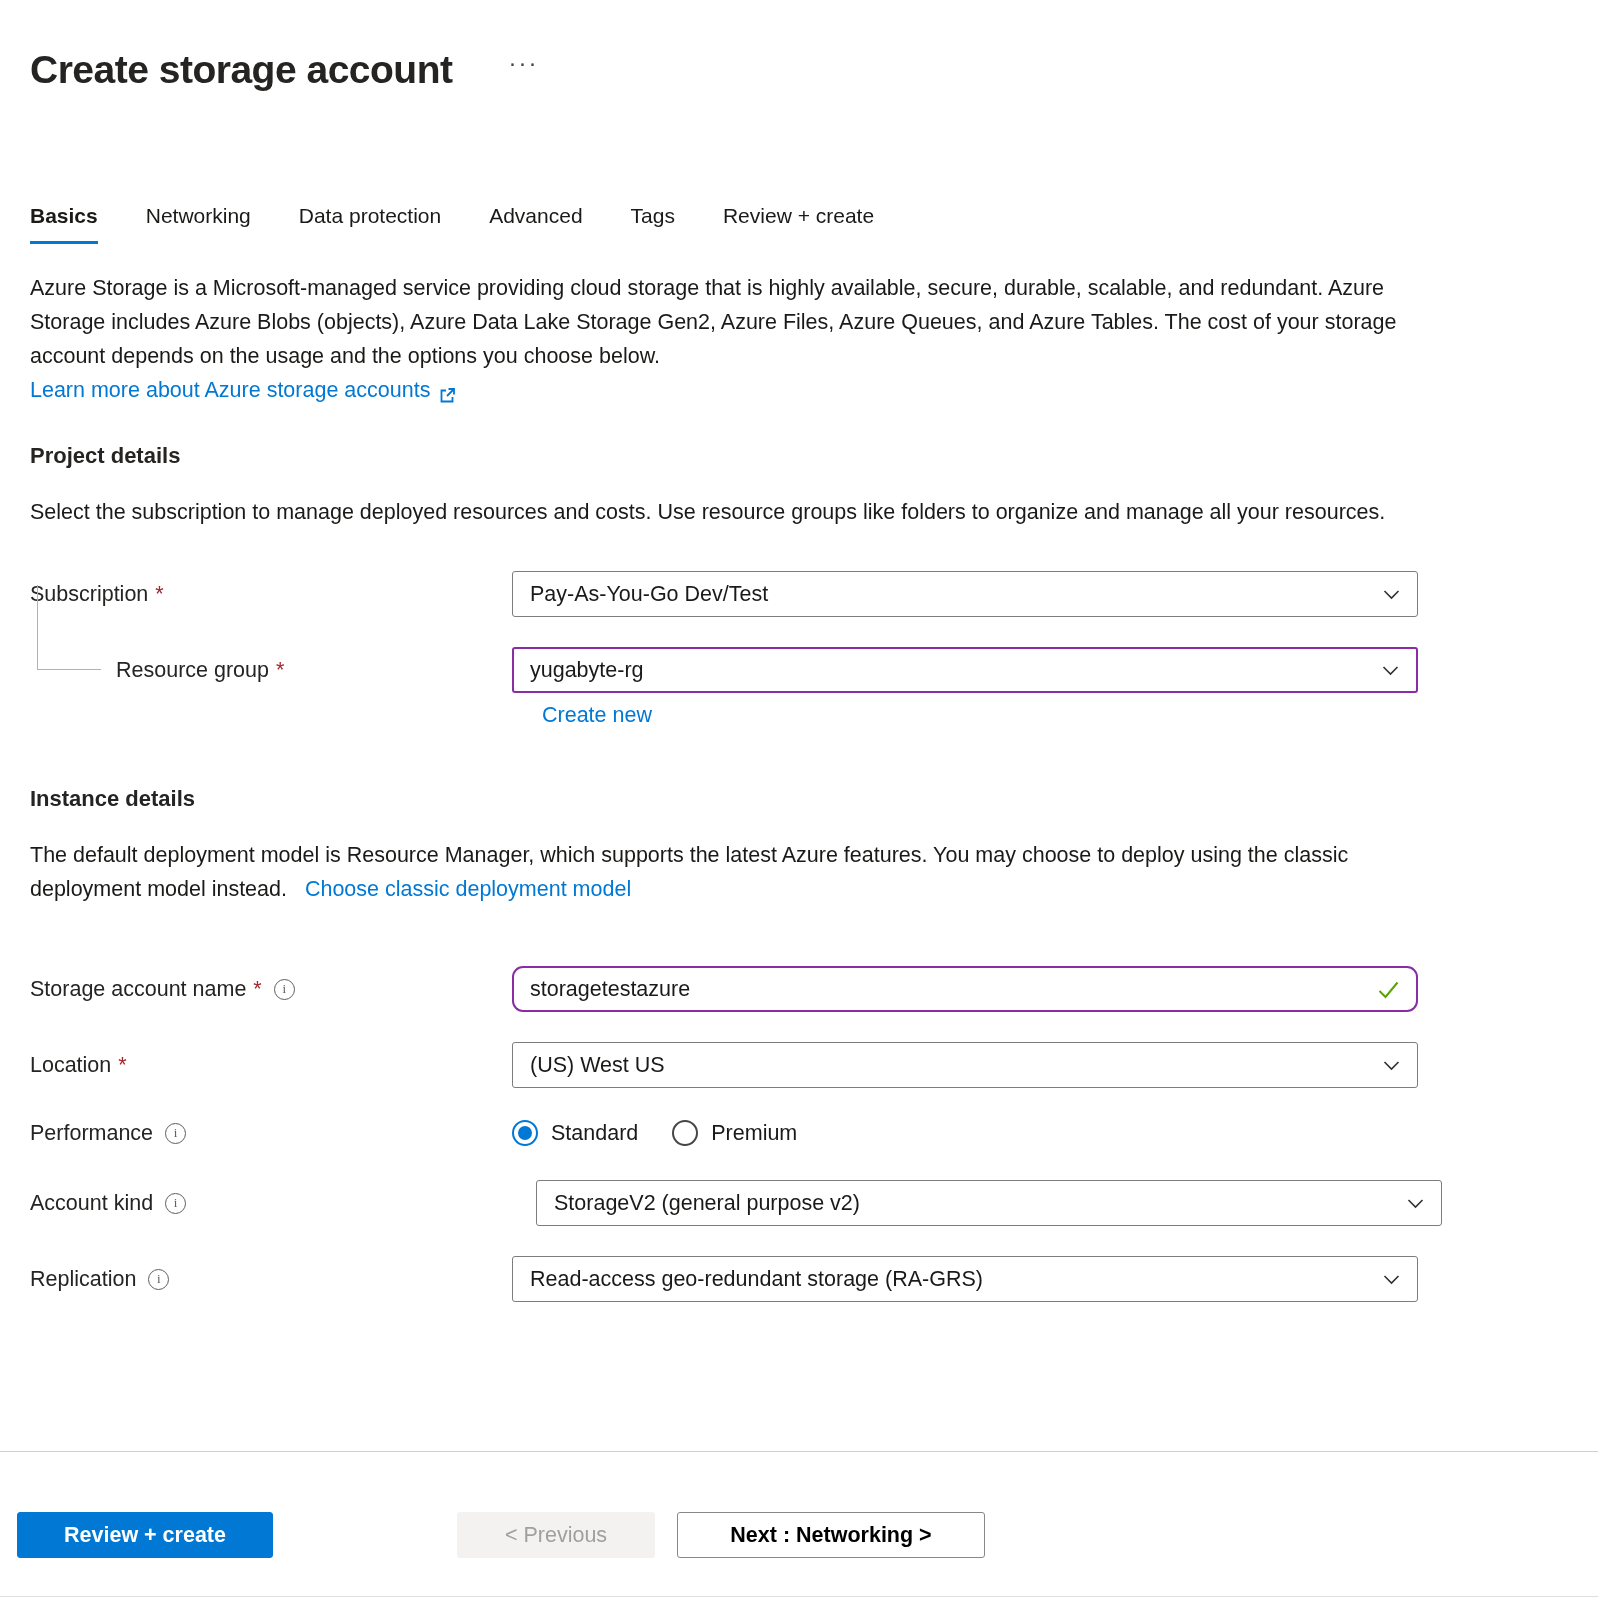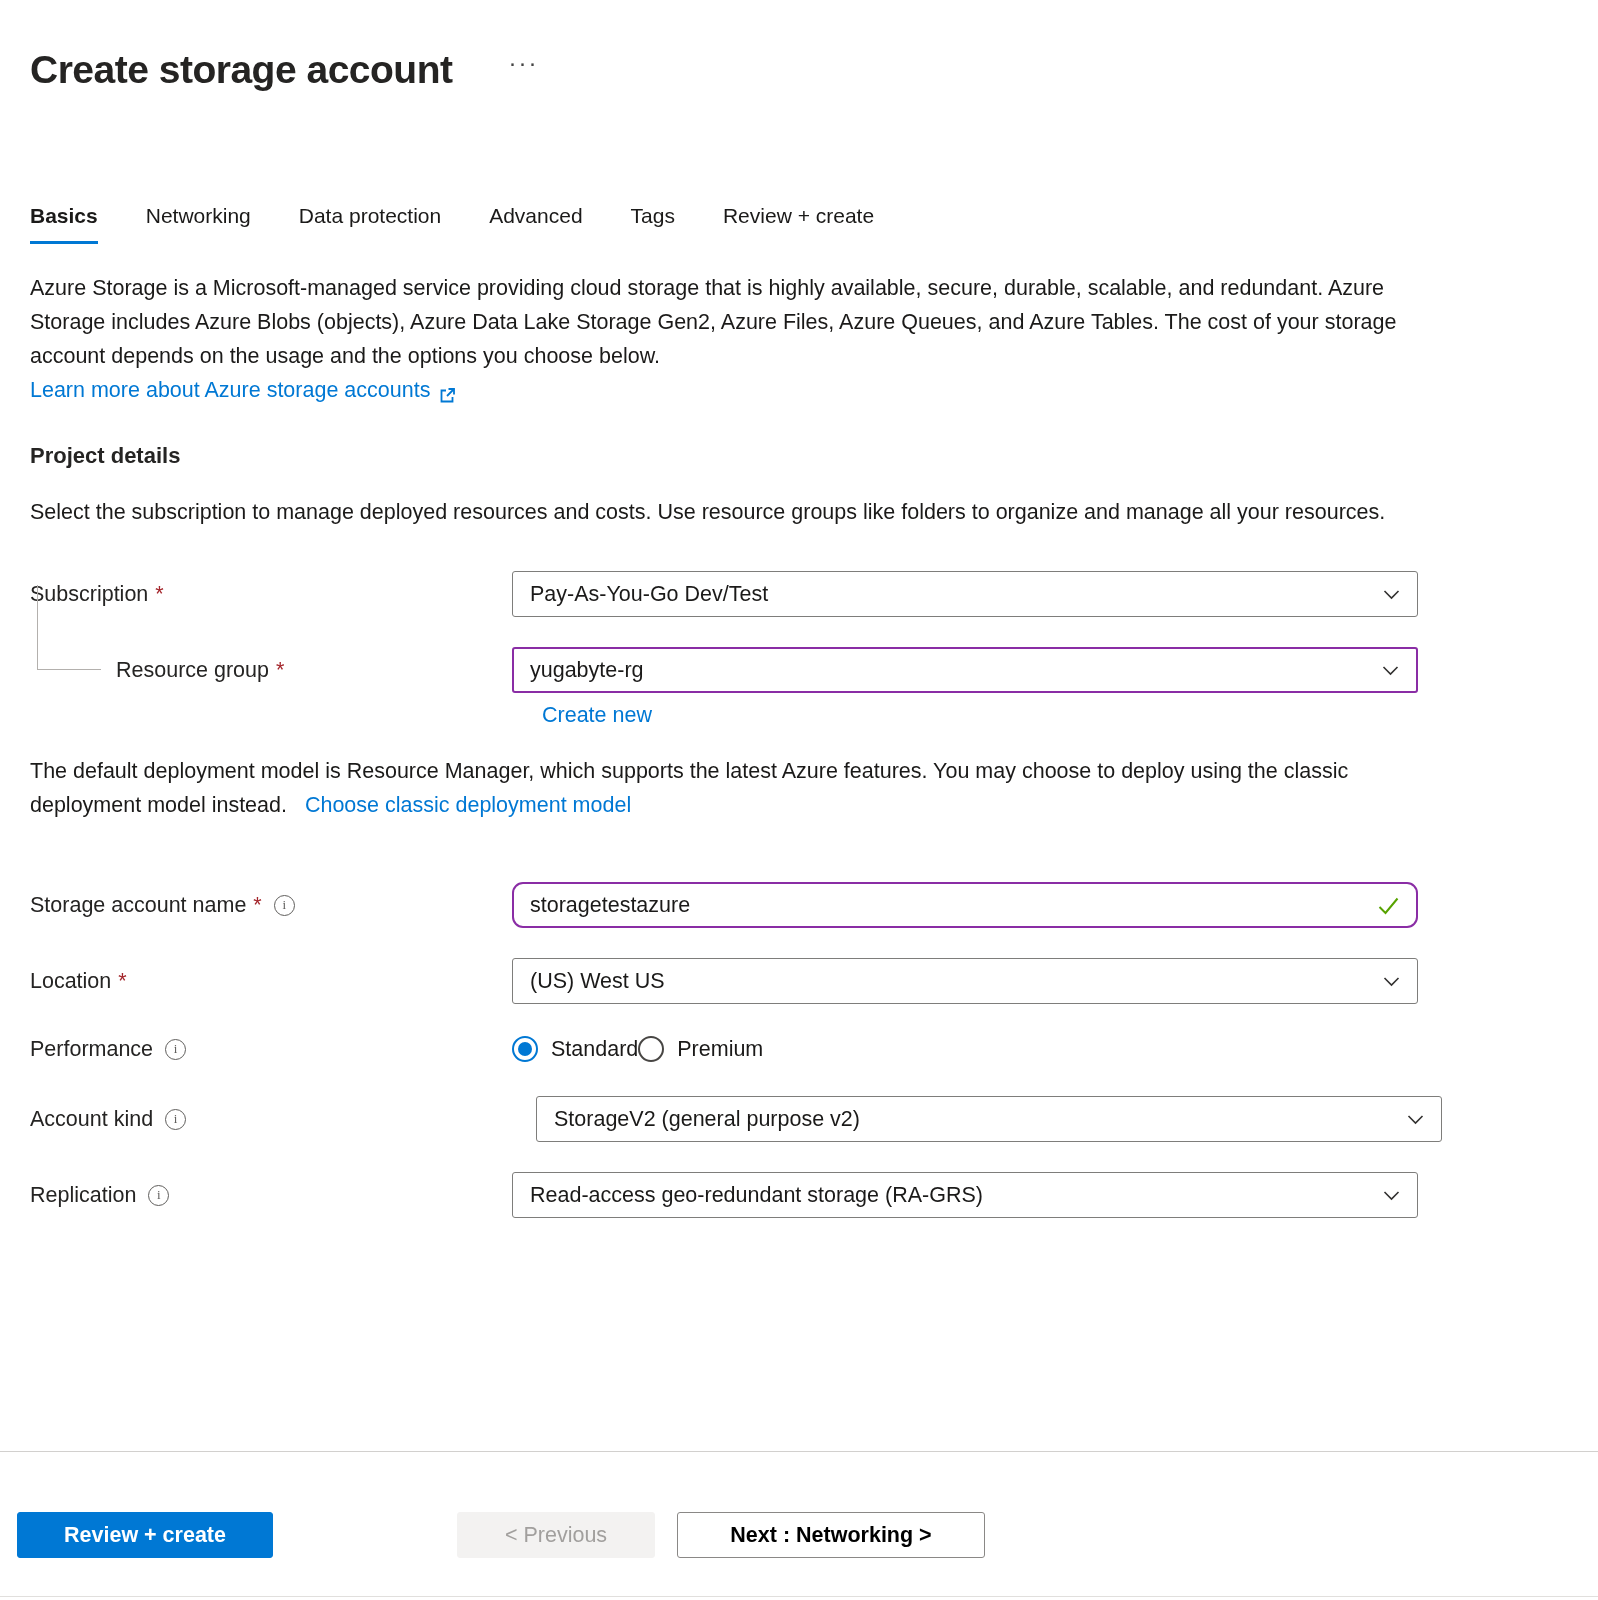--- a/index.html
+++ b/index.html
@@ -58,21 +58,21 @@
   .check { width: 23px; height: 23px; flex: none; }
 
   .connector {
     position: absolute; left: 7px; top: -62px; width: 64px; height: 85px;
     border-left: 1px solid #b3b0ad; border-bottom: 1px solid #b3b0ad;
   }
   .indent { margin-left: 86px; }
   .create-new { margin-top: 10px; margin-left: 512px; font-size: 21.5px; }
 
   
-  .radio-group { display: flex; align-items: center; }
+  .radio-group { display: flex; align-items: center; gap: 34px; }
   .radio-opt { display: flex; align-items: center; gap: 13px; cursor: pointer; }
   .radio-circle { width: 26px; height: 26px; border-radius: 50%; border: 2px solid #484644; display: flex; align-items: center; justify-content: center; flex: none; background:#fff; }
   .radio-circle.selected { border-color: #0078d4; }
   .radio-dot { width: 14px; height: 14px; border-radius: 50%; background: #0078d4; }
   .radio-label { font-size: 21.5px; color: #1b1a19; }
 
   
   .footer-sep { position: absolute; left: 0; right: 0; top: 1451px; border-top: 1px solid #d2d0ce; }
   .footer { position: absolute; left: 0; top: 1512px; width: 100%; display: flex; align-items: center; }
   .btn { height: 46px; font-size: 21.5px; border-radius: 3px; display: inline-flex; align-items: center; justify-content: center; cursor: pointer; font-family: inherit; }
@@ -146,20 +146,21 @@
               <path d="M2.5 6 L9.5 13 L16.5 6" fill="none" stroke="#323130" stroke-width="1.6"></path>
             </svg>
         </span>
       </div>
     </div>
   </div>
   <div class="create-new">
     <span class="link">Create new</span>
   </div>
 
+  <div class="section-heading" style="margin-top:58px;">Instance details</div>
   <p class="para">
     <span>The default deployment model is Resource Manager, which supports the latest Azure features. You may choose to deploy using the classic deployment model instead.</span>
     <span>&nbsp;&nbsp;</span><span class="link">Choose classic deployment model</span>
   </p>
 
   <div class="form-row" style="margin-top:60px;">
     <div class="label-col">
       <span>Storage account name</span>
       <span class="required">*</span>
       <span class="info-icon">i</span>

